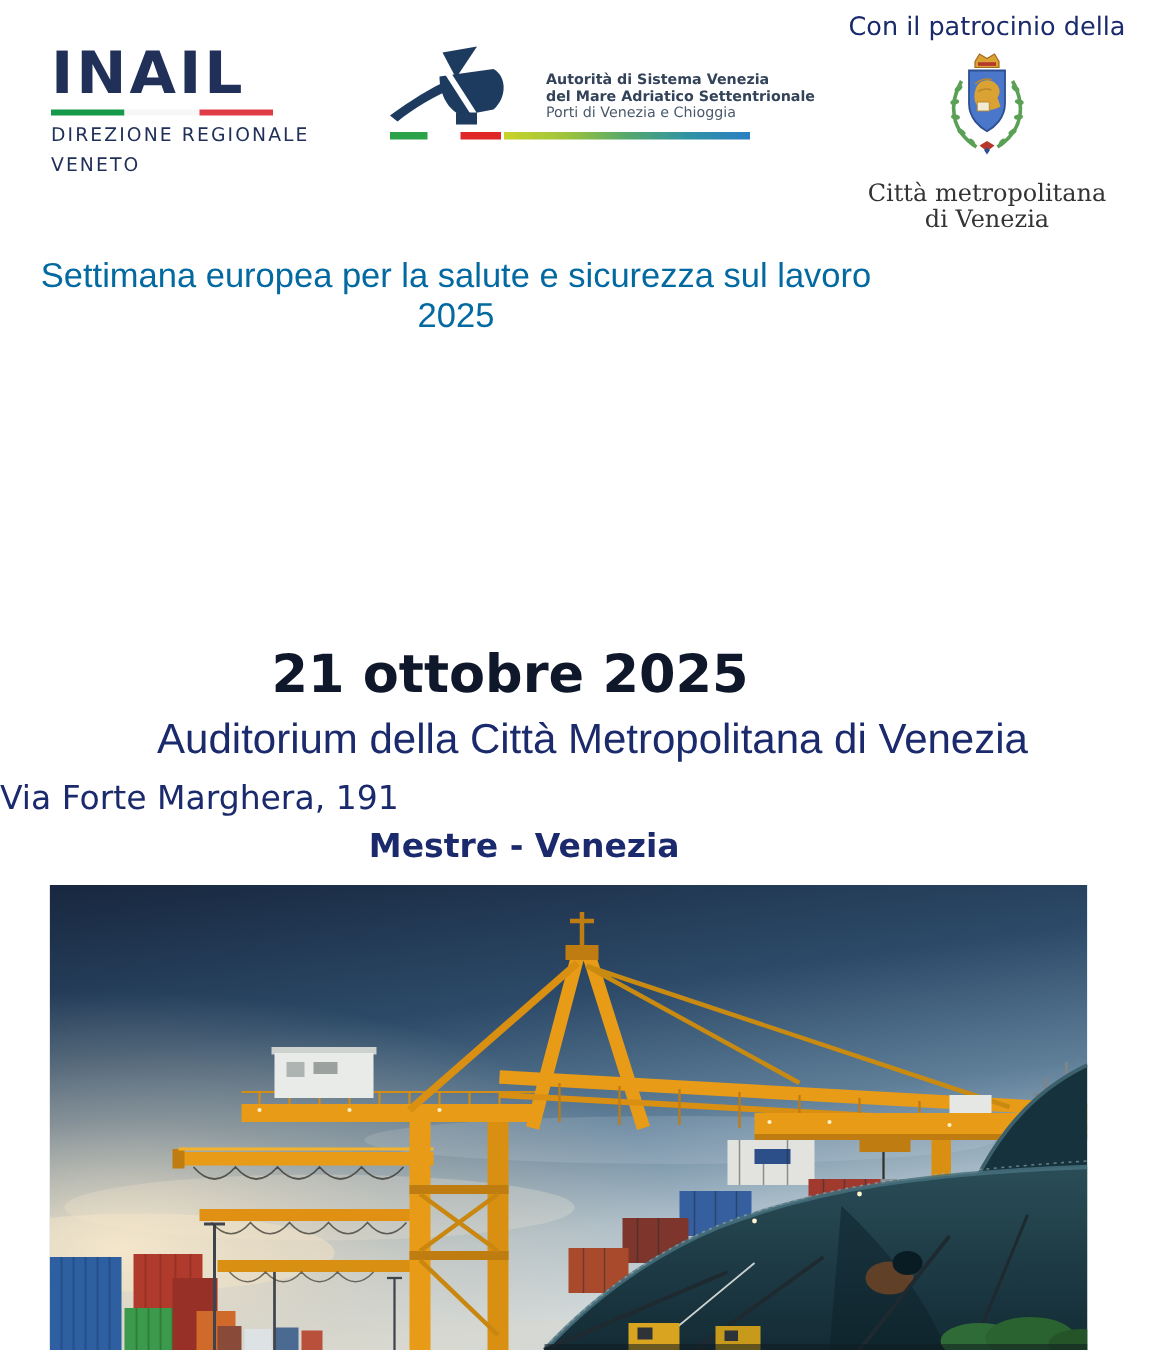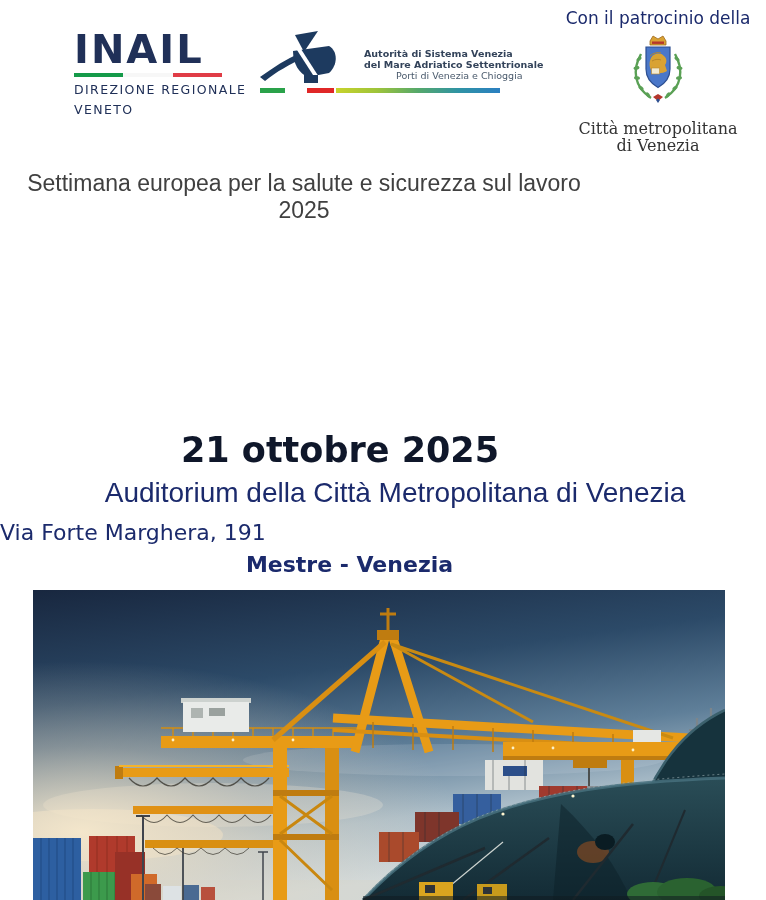--- a/index.html
+++ b/index.html
@@ -1,47 +1,47 @@
 <!DOCTYPE html>
 <html><head>
 <meta charset="utf-8">
 <style>
   html,body{margin:0;padding:0;background:#ffffff;}
   .page{position:relative;width:766px;height:900px;background:#ffffff;overflow:hidden;
         font-family:"DejaVu Sans",sans-serif;}
 
   
-  .inail-logo{position:absolute;left:34px;top:30px;width:152px;margin-left:40px;}
+  .inail-logo{position:absolute;left:34px;top:30px;width:152px;}
   .inail-word{font-size:40px;line-height:40px;font-weight:800;letter-spacing:2px;
               color:#203058;transform:scaleY(.97);transform-origin:top left;}
   .inail-flag{display:flex;width:148px;height:4px;margin-top:3px;}
   .inail-flag span{flex:1;height:100%;}
   .fg{background:#159a49;} .fw{background:#f7f7f7;} .fr{background:#e03c46;}
   .inail-sub{font-size:12.5px;letter-spacing:1.4px;color:#203058;margin-top:5px;white-space:nowrap;}
 
   .port-logo{position:absolute;left:258px;top:28px;width:246px;height:72px;}
   .port-ship{position:absolute;left:0;top:2px;}
   .port-text{position:absolute;left:106px;top:20px;width:150px;font-size:9.5px;line-height:11px;
              color:#33435a;font-weight:700;white-space:nowrap;}
-  .port-text .l3{font-weight:400;color:#4a5a6c;margin-left:32px;}
+  .port-text .l3{font-weight:400;color:#4a5a6c;}
   .port-stripe{position:absolute;left:2px;top:60px;width:240px;height:5px;display:flex;align-items:stretch;}
   .ps-green{width:25px;background:#2aa24a;}
   .ps-gap1{width:22px;}
   .ps-red{width:27px;background:#e02727;}
   .ps-gap2{width:2px;}
   .ps-grad{flex:1;background:linear-gradient(90deg,#c8d32b 0%,#9ec43a 25%,#55a86b 50%,#2f93a5 75%,#2b7fc1 100%);}
 
   .patronage{position:absolute;left:565px;top:8px;width:186px;text-align:center;}
   .patronage-label{font-size:17px;color:#1b2a6c;white-space:nowrap;}
   .crest{display:block;margin:4px auto 0;}
   .metro-name{font-family:"DejaVu Serif",serif;font-size:16px;line-height:17px;color:#333333;margin-top:14px;}
 
   
   .week-banner{position:absolute;left:0;top:170px;width:608px;text-align:center;
-               font-family:"Liberation Sans",sans-serif;font-size:23px;color:#404040;}
+               font-family:"Liberation Sans",sans-serif;font-size:23px;color:#0369a1;}
   .title{position:absolute;left:0;top:224px;width:766px;text-align:center;margin:0;
          font-size:40px;line-height:49px;font-weight:bold;color:#1b2a6c;}
   .date-line{position:absolute;left:0;top:430px;width:680px;text-align:center;
              font-size:35px;font-weight:bold;color:#0f172a;}
   .venue-line{position:absolute;left:0;top:477px;width:766px;text-align:center;
               font-family:"Liberation Sans",sans-serif;font-size:28px;color:#1b2a6c;padding-left:12px;}
   .address-line{position:absolute;left:0;top:520px;width:766px;text-align:left;
                 font-size:22px;color:#1b2a6c;}
   .city-line{position:absolute;left:0;top:552px;width:699px;text-align:center;
              font-size:22px;font-weight:bold;color:#1b2a6c;}

